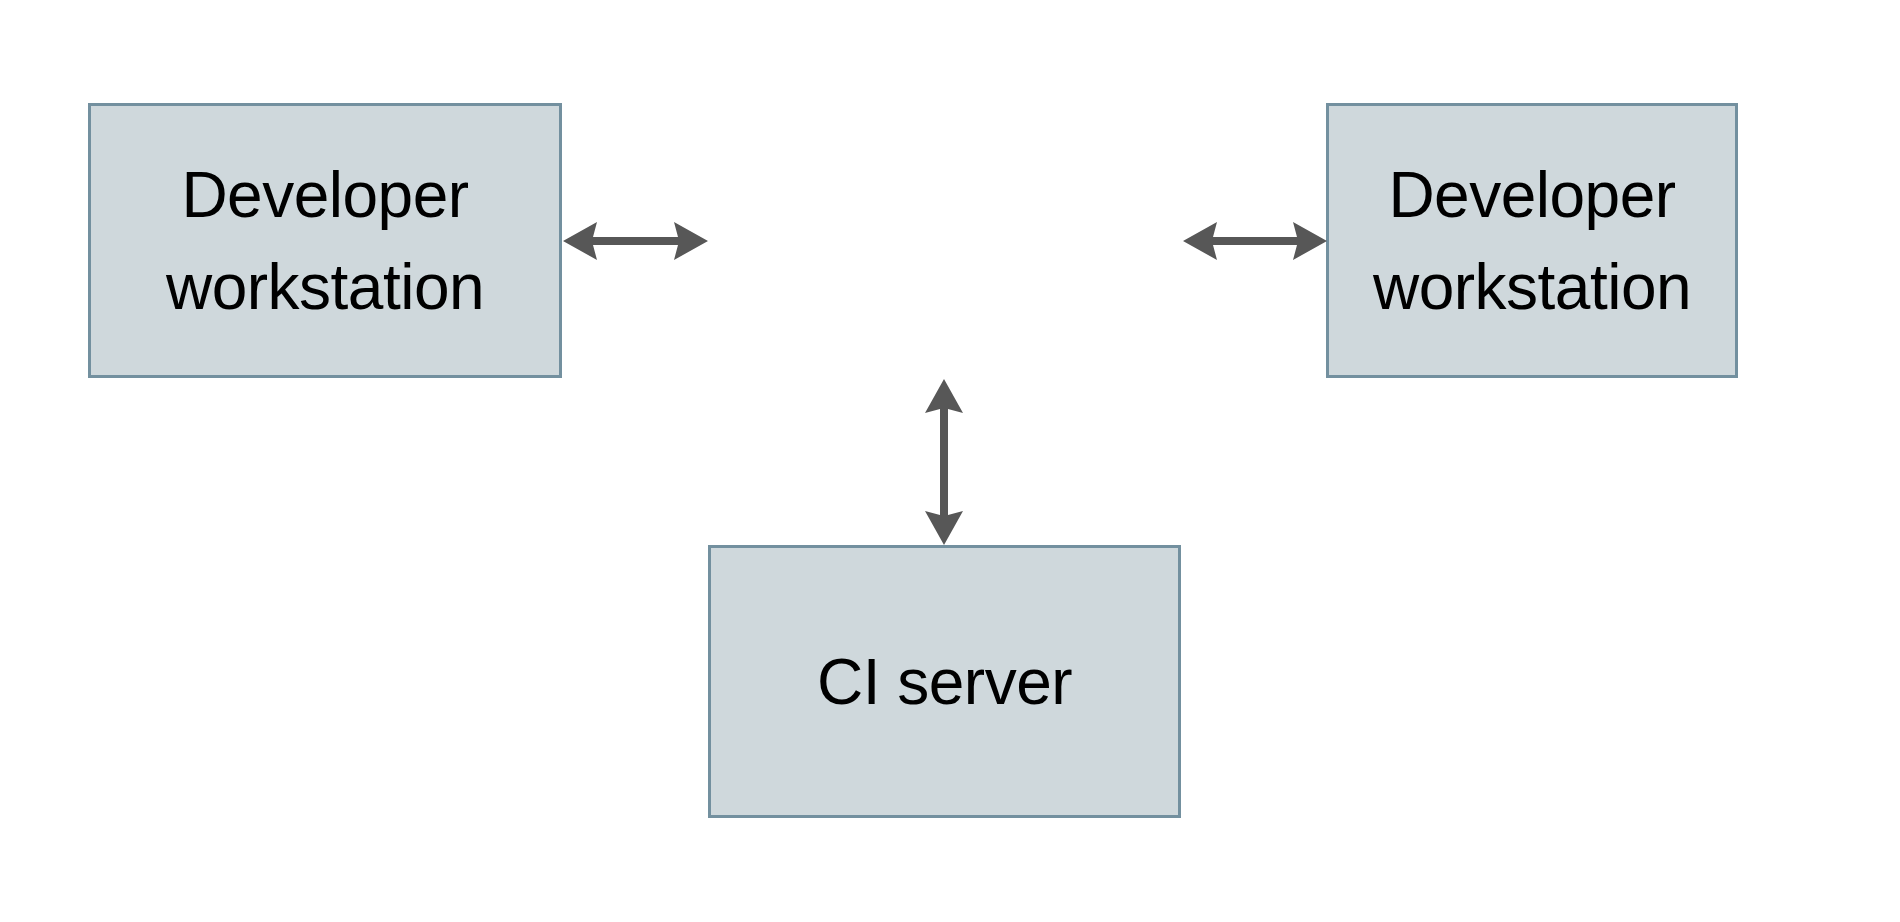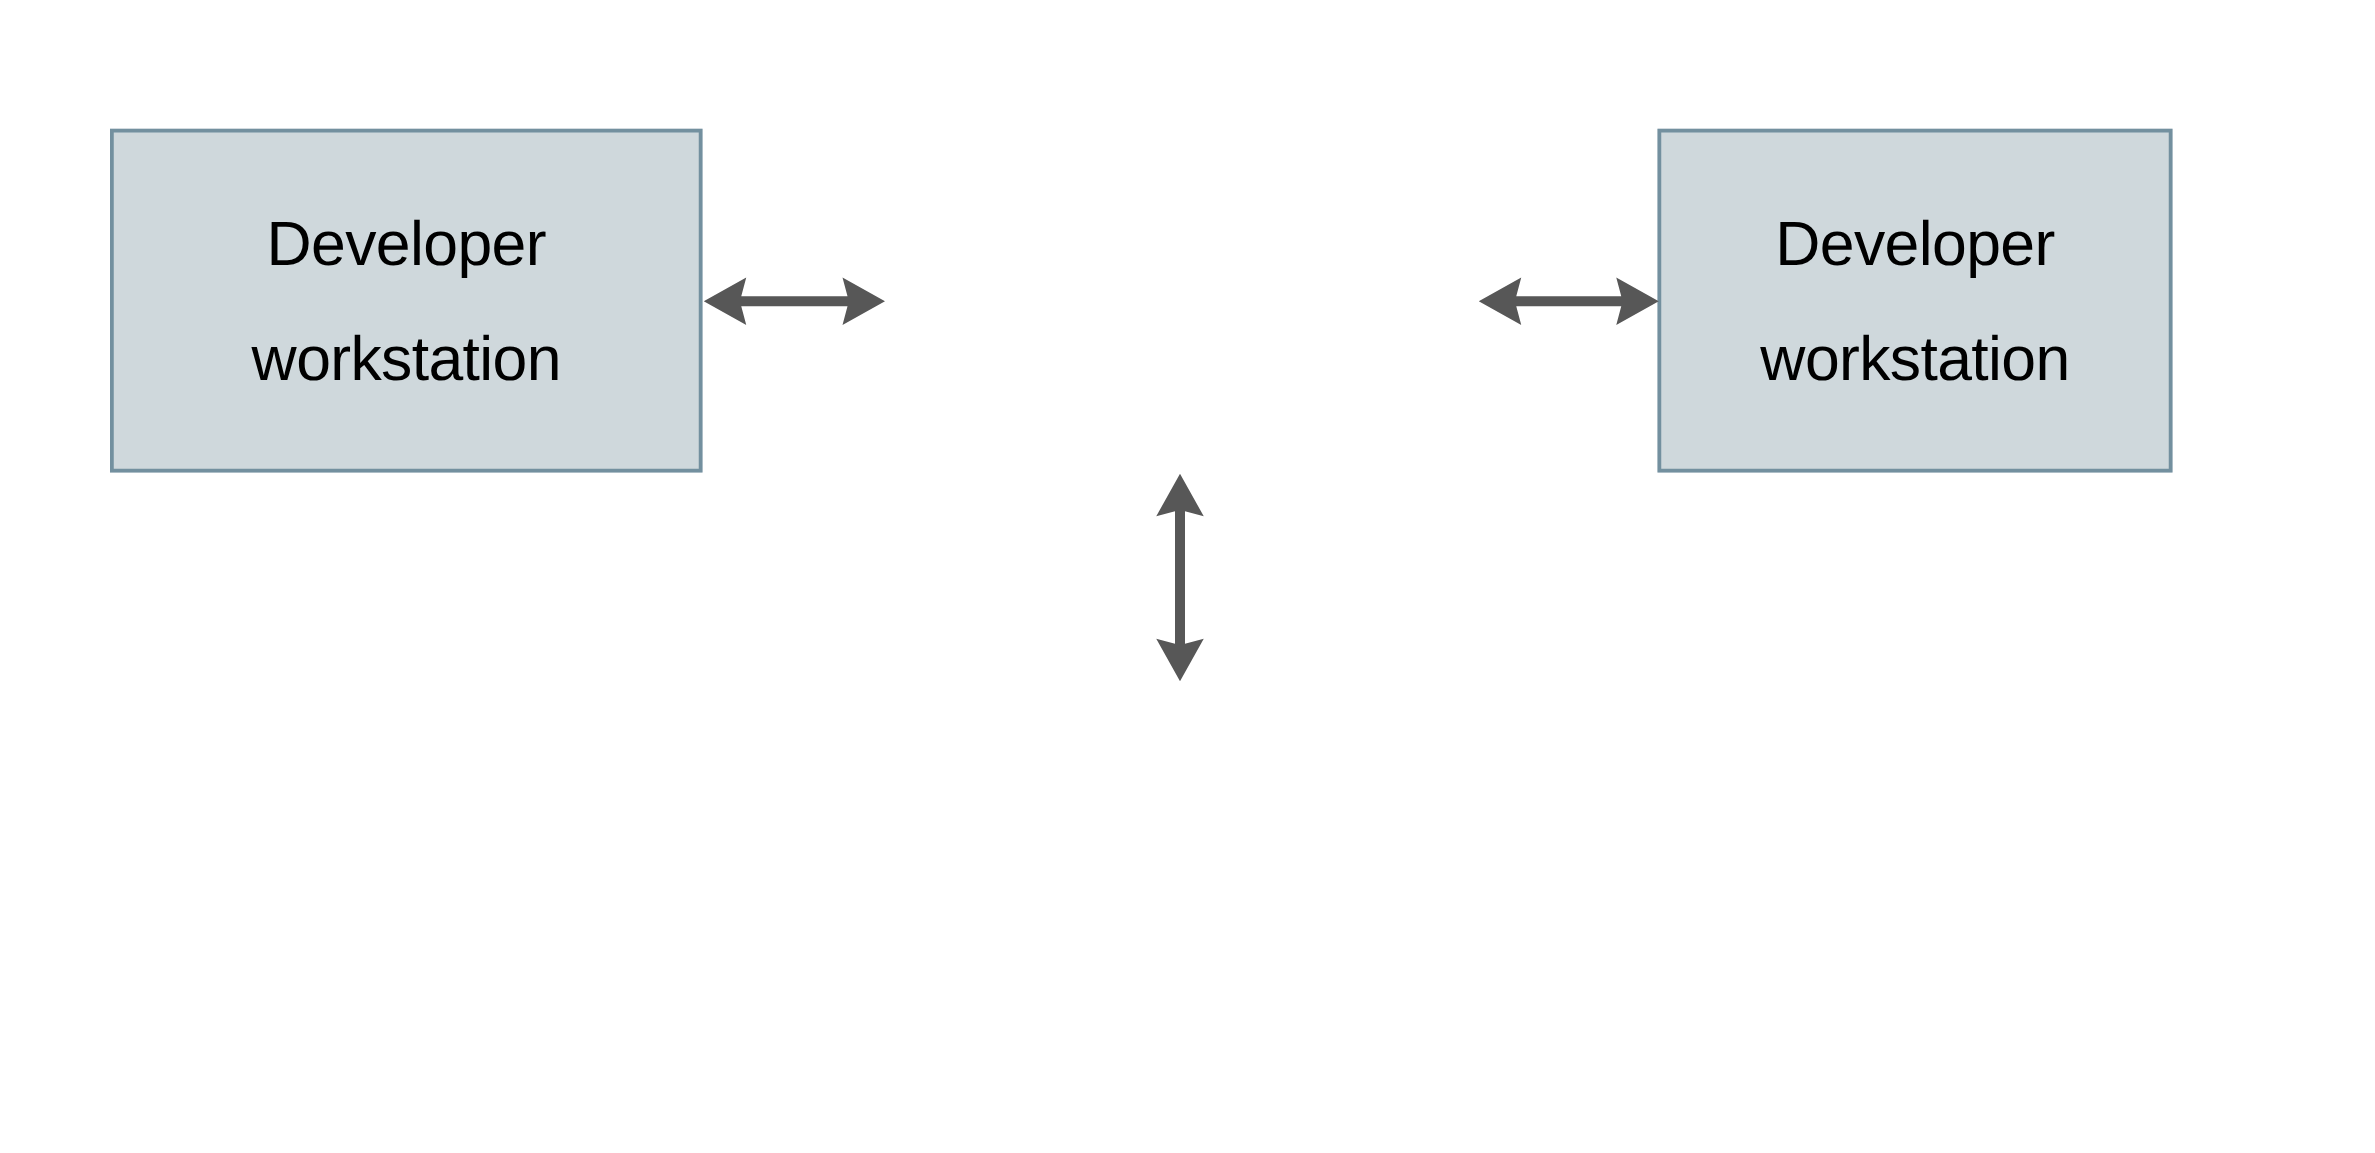--- a/index.html
+++ b/index.html
@@ -19,21 +19,21 @@
     position: absolute;
     box-sizing: border-box;
     background: #CFD8DC;
     border: 3px solid #73909F;
     display: flex;
     align-items: center;
     justify-content: center;
     text-align: center;
   }
   .node-label {
-    font-size: 50px;
+    font-size: 64px;
     line-height: 92px;
     color: #000000;
     font-weight: 400;
     letter-spacing: -0.5px;
     white-space: pre-line;
     padding: 0 10px;
   }
   .connector {
     position: absolute;
     overflow: visible;
@@ -52,20 +52,23 @@
     <div class="node-label">Developer
 workstation</div>
   </div>
 
 
   <div class="node" style="left:1326px; top:103px; width:412px; height:275px;">
     <div class="node-label">Developer
 workstation</div>
   </div>
 
+  <div class="node" style="left:708px; top:545px; width:473px; height:273px;">
+    <div class="node-label">CI server</div>
+  </div>
 
   <div class="connector" style="left:563px; top:207px; width:145px; height:68px;">
     <svg width="145" height="68" viewBox="0 0 145 68">
       <path d="M 0 34 L 34 15 L 30 30 L 115 30 L 111 15 L 145 34 L 111 53 L 115 38 L 30 38 L 34 53 Z" fill="#575757"></path>
     </svg>
   </div>
 
   <div class="connector" style="left:1183px; top:207px; width:144px; height:68px;">
     <svg width="144" height="68" viewBox="0 0 144 68">
       <path d="M 0 34 L 34 15 L 30 30 L 114 30 L 110 15 L 144 34 L 110 53 L 114 38 L 30 38 L 34 53 Z" fill="#575757"></path>

